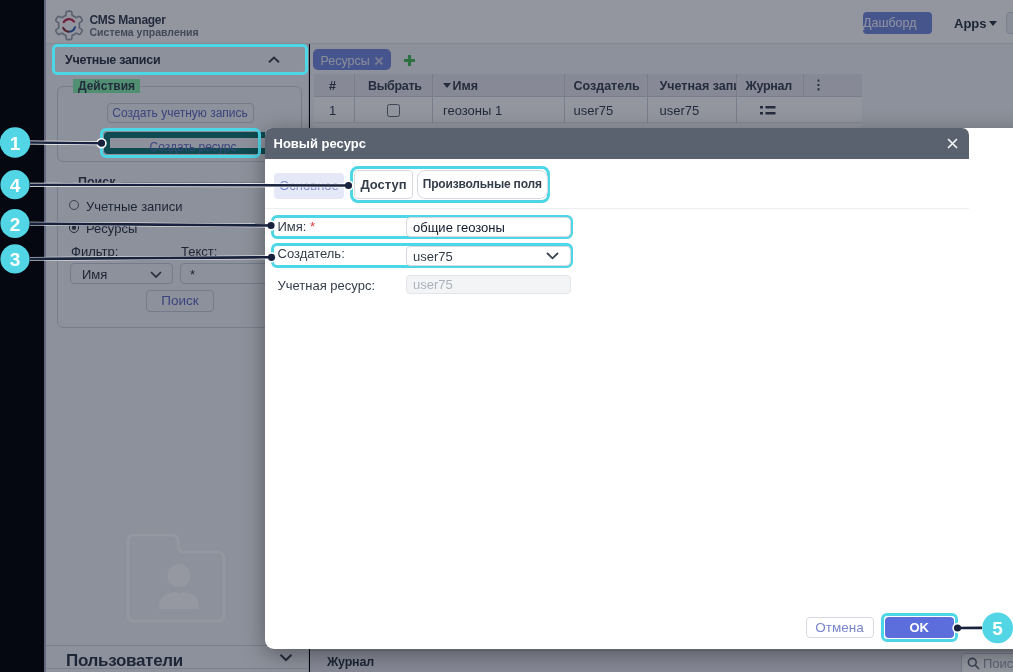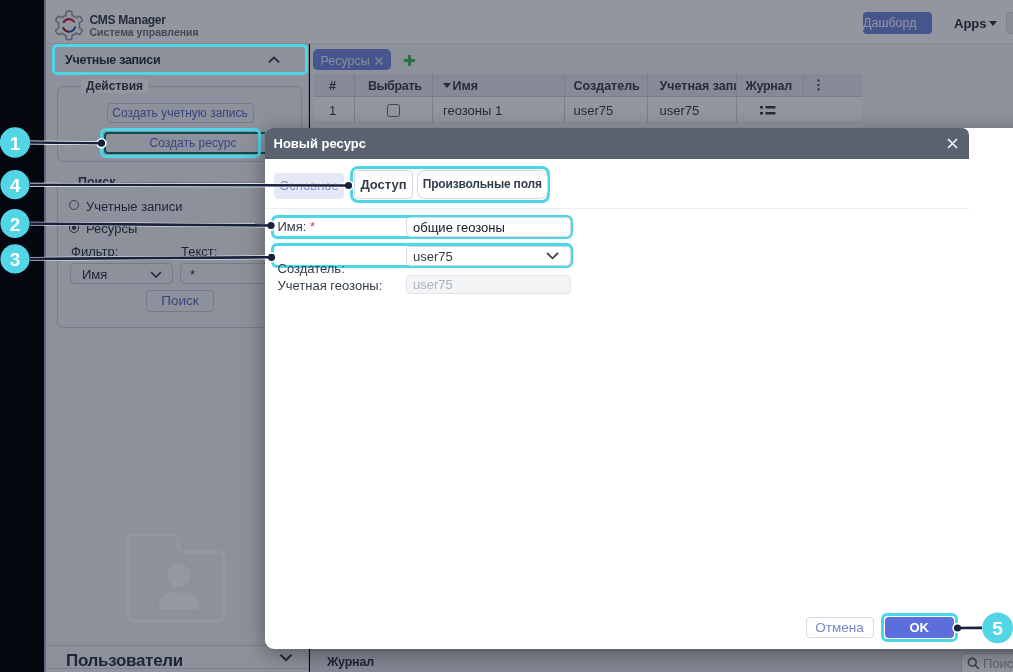--- a/index.html
+++ b/index.html
@@ -28,23 +28,23 @@
   <div class="abs" style="left:989px;top:20.5px;width:0;height:0;border-left:4.5px solid transparent;border-right:4.5px solid transparent;border-top:5px solid #2A3542"></div>
   <div class="abs" style="left:1006px;top:12px;width:12px;height:22px;background:#E8EBF0;border:1px solid #D0D5DC;border-radius:4px"></div>
 
   <div class="abs" style="left:46px;top:44px;width:263px;height:628px;background:#F0F2F5;border-right:1px solid #D5DAE0"></div>
   <div class="txt" style="left:65px;top:52.5px;font-size:12.5px;font-weight:bold;color:#2A3542;letter-spacing:-0.3px">Учетные записи</div>
   <svg class="abs" style="left:267.5px;top:55.5px" width="12" height="8" viewBox="0 0 12 8">
         <path d="M1 6.3 L6 1.5 L11 6.3" fill="none" stroke="#39434F" stroke-width="1.9"></path>
       </svg>
 
   <div class="abs" style="left:57px;top:86px;width:245px;height:76px;border:1px solid #C9CFD8;border-radius:6px"></div>
-  <div class="txt" style="left:81px;top:79px;font-size:12px;font-weight:bold;color:#333F4D;background:#ffffff;padding:0 5px">Действия</div>
+  <div class="txt" style="left:73px;top:79px;font-size:12px;font-weight:bold;color:#333F4D;background:#86efac;padding:0 5px">Действия</div>
   <div class="abs" style="left:106.5px;top:102.5px;width:147px;height:20.5px;border:1px solid #C6CCD4;border-radius:4px;color:#5C6BC0;font-size:12px;line-height:18.5px;text-align:center">Создать учетную запись</div>
-  <div class="abs" style="left:103.5px;top:132px;width:179px;height:21.5px;border:2px solid #0f766e;border-radius:4px;color:#5C6BC0;font-size:12px;line-height:19.5px;text-align:center">Создать ресурс</div>
+  <div class="abs" style="left:103.5px;top:132px;width:179px;height:21.5px;border:6px solid #0f766e;border-radius:4px;color:#5C6BC0;font-size:12px;line-height:19.5px;text-align:center">Создать ресурс</div>
 
   <div class="abs" style="left:57px;top:182px;width:245px;height:146px;border:1px solid #C9CFD8;border-radius:6px"></div>
   <div class="txt" style="left:73px;top:175px;font-size:12.5px;font-weight:bold;color:#333F4D;background:#F0F2F5;padding:0 5px">Поиск</div>
   <div class="abs" style="left:68.7px;top:199.8px;width:10.6px;height:10.6px;border:1.6px solid #5A6570;border-radius:50%"></div>
   <div class="txt" style="left:86px;top:198.5px;font-size:13px;color:#2A3542">Учетные записи</div>
   <div class="abs" style="left:68.7px;top:222.2px;width:10.6px;height:10.6px;border:1.6px solid #39434F;border-radius:50%"></div>
   <div class="abs" style="left:71.8px;top:225.3px;width:4.4px;height:4.4px;background:#39434F;border-radius:50%"></div>
   <div class="txt" style="left:86px;top:221px;font-size:13px;color:#2A3542">Ресурсы</div>
   <div class="txt" style="left:71px;top:244px;font-size:13px;color:#2A3542">Фильтр:</div>
   <div class="txt" style="left:181px;top:244px;font-size:13px;color:#2A3542">Текст:</div>
@@ -142,28 +142,28 @@
   <div class="abs" style="left:89px;top:42px;width:59px;height:29px;background:#fff;border:1px solid #D6DAE0;border-radius:4px;color:#343E4A;font-size:13px;font-weight:bold;line-height:27px;text-align:center">Доступ</div>
   <div class="abs" style="left:152px;top:42px;width:130.5px;height:29px;background:#fff;border:1px solid #D6DAE0;border-radius:8px;color:#343E4A;font-size:12px;font-weight:bold;line-height:27px;text-align:center;white-space:nowrap;letter-spacing:-0.2px">Произвольные поля</div>
   <div class="abs" style="left:0;top:79.5px;width:704px;height:1px;background:#ECEEF1"></div>
 
   <div class="hl" style="left:6px;top:86.5px;width:302px;height:24.5px"></div>
   <div class="txt" style="left:12.5px;top:91px;font-size:13px;color:#343E4A">Имя: <span style="color:#E0393E">*</span></div>
   <div class="abs" style="left:140.5px;top:89px;width:165px;height:19.5px;border:1px solid #D6DAE0;border-radius:4px"></div>
   <div class="txt" style="left:148px;top:92px;font-size:13px;color:#0f172a">общие геозоны</div>
 
   <div class="hl" style="left:6px;top:114.5px;width:302px;height:25px"></div>
-  <div class="txt" style="left:12.5px;top:133px;font-size:13px;color:#343E4A">Создатель:</div>
+  <div class="txt" style="left:12.5px;top:118px;font-size:13px;color:#343E4A">Создатель:</div>
   <div class="abs" style="left:140.5px;top:117.5px;width:165px;height:20px;border:1px solid #D6DAE0;border-radius:4px"></div>
   <div class="txt" style="left:148px;top:120.5px;font-size:13px;color:#343E4A">user75</div>
   <svg class="abs" style="left:281px;top:124px" width="13" height="8" viewBox="0 0 13 8">
         <path d="M1 1 L6.5 6.3 L12 1" fill="none" stroke="#39434F" stroke-width="1.8"></path>
       </svg>
 
-  <div class="txt" style="left:12.5px;top:150px;font-size:13px;color:#343E4A">Учетная геозоны:</div>
+  <div class="txt" style="left:12.5px;top:150px;font-size:13px;color:#343E4A">Учетная ресурс:</div>
   <div class="abs" style="left:140.5px;top:146.5px;width:165px;height:19px;background:#F3F4F6;border:1px solid #E2E5E9;border-radius:4px"></div>
   <div class="txt" style="left:148px;top:149px;font-size:13px;color:#ABB2BC">user75</div>
 
   <div class="abs" style="left:540.5px;top:488.5px;width:68px;height:21.5px;border:1px solid #D6DAE0;border-radius:4px;color:#7986CB;font-size:13.5px;line-height:19.5px;text-align:center">Отмена</div>
   <div class="hl" style="left:616px;top:485px;width:76.5px;height:28.5px"></div>
   <div class="abs" style="left:619.5px;top:488.5px;width:69.5px;height:21.5px;background:#5B6EDC;border-radius:4px;color:#fff;font-size:13px;font-weight:bold;line-height:21.5px;text-align:center">OK</div>
 </div>
 
 <svg class="abs" style="left:0;top:0" width="1013" height="672" viewBox="0 0 1013 672">
   <g stroke="#FFFFFF" stroke-width="3.9" fill="none">

